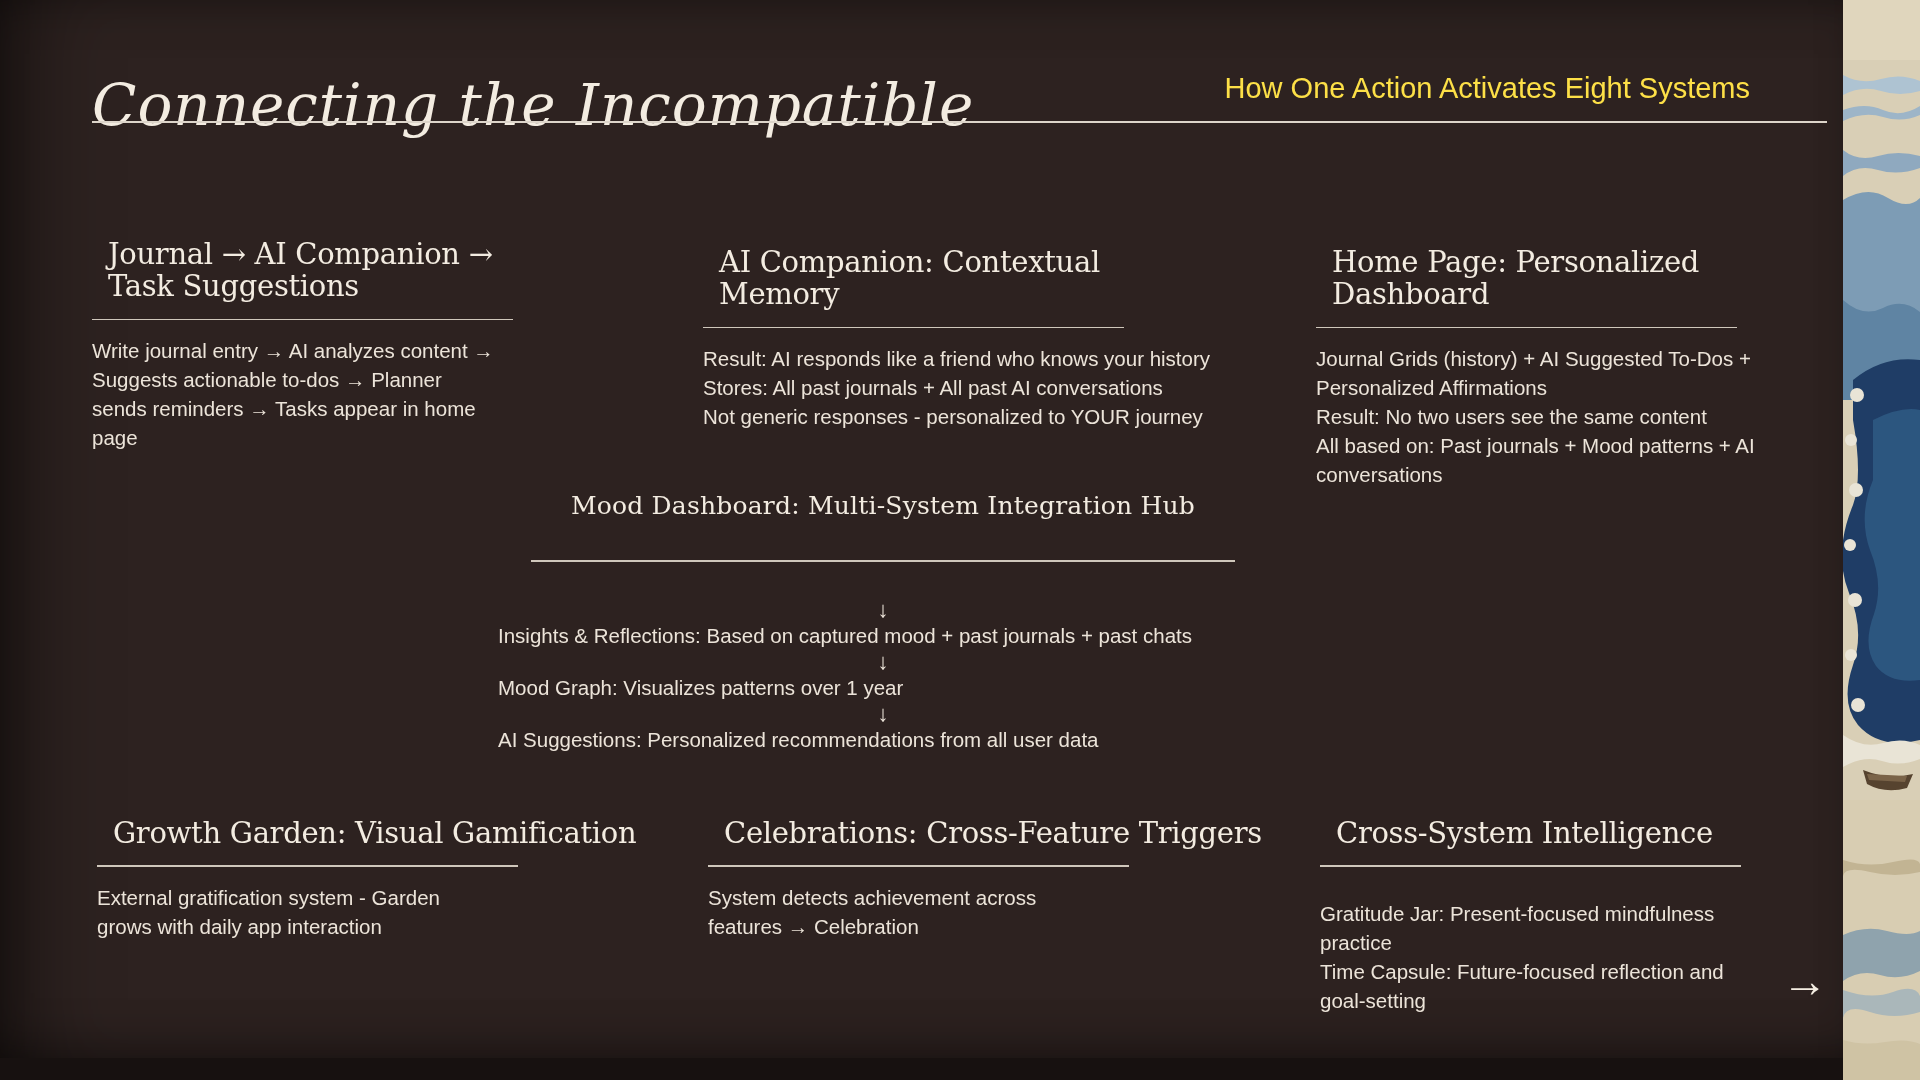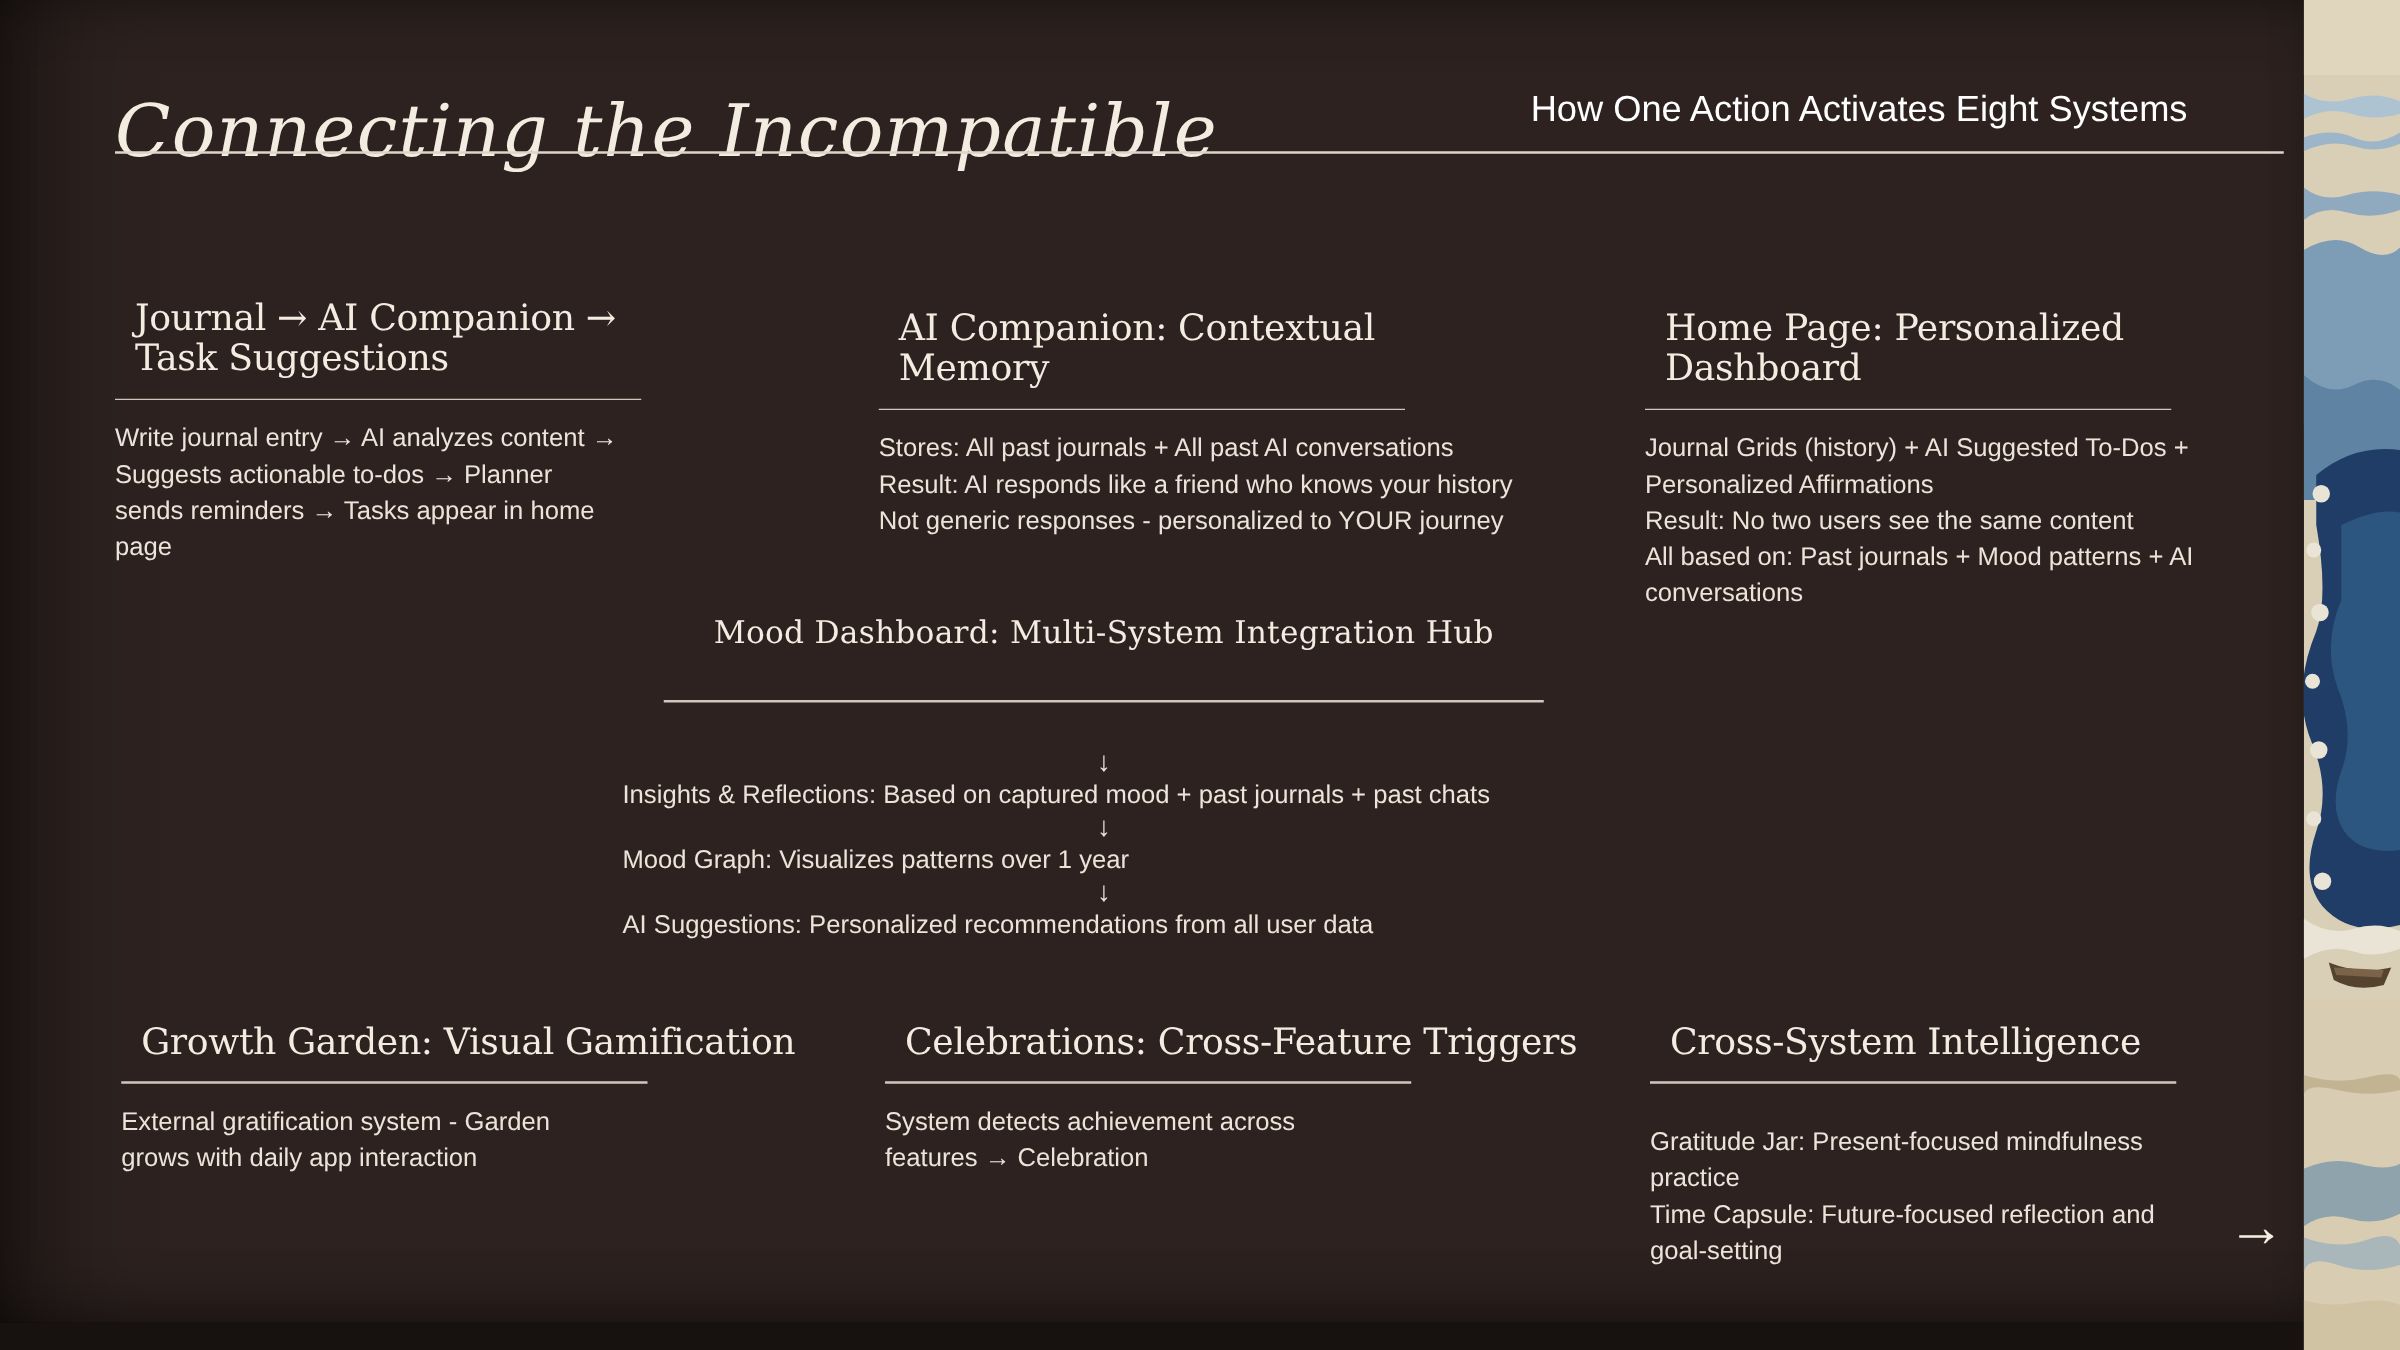--- a/index.html
+++ b/index.html
@@ -42,21 +42,21 @@
     font-size: 58px;
     line-height: 1.1;
     color: #f3ece1;
     letter-spacing: 1px;
     white-space: nowrap;
   }
   .subtitle {
     position: absolute;
     right: 93px; top: 72px;
     font-size: 29px;
-    color: #ffffff;
+    color: #fde047;
     white-space: nowrap;
   }
   .header-rule {
     position: absolute;
     left: 92px; top: 121px;
     width: 1735px;
     height: 2px;
     background: #ddd5ca;
   }
 
@@ -152,22 +152,22 @@
     <div class="section sec-journal">
       <h2>Journal → AI Companion → Task Suggestions</h2>
       <div class="rule"></div>
       <div class="body">Write journal entry → AI analyzes content → Suggests actionable to-dos → Planner sends reminders → Tasks appear in home page</div>
     </div>
 
     <div class="section sec-memory">
       <h2>AI Companion: Contextual Memory</h2>
       <div class="rule"></div>
       <div class="body">
+        <div>Result: AI responds like a friend who knows your history</div>
         <div>Stores: All past journals + All past AI conversations</div>
-        <div>Result: AI responds like a friend who knows your history</div>
         <div>Not generic responses - personalized to YOUR journey</div>
       </div>
     </div>
 
     <div class="section sec-home">
       <h2>Home Page: Personalized Dashboard</h2>
       <div class="rule"></div>
       <div class="body">
         <div>Journal Grids (history) + AI Suggested To-Dos + Personalized Affirmations</div>
         <div>Result: No two users see the same content</div>

